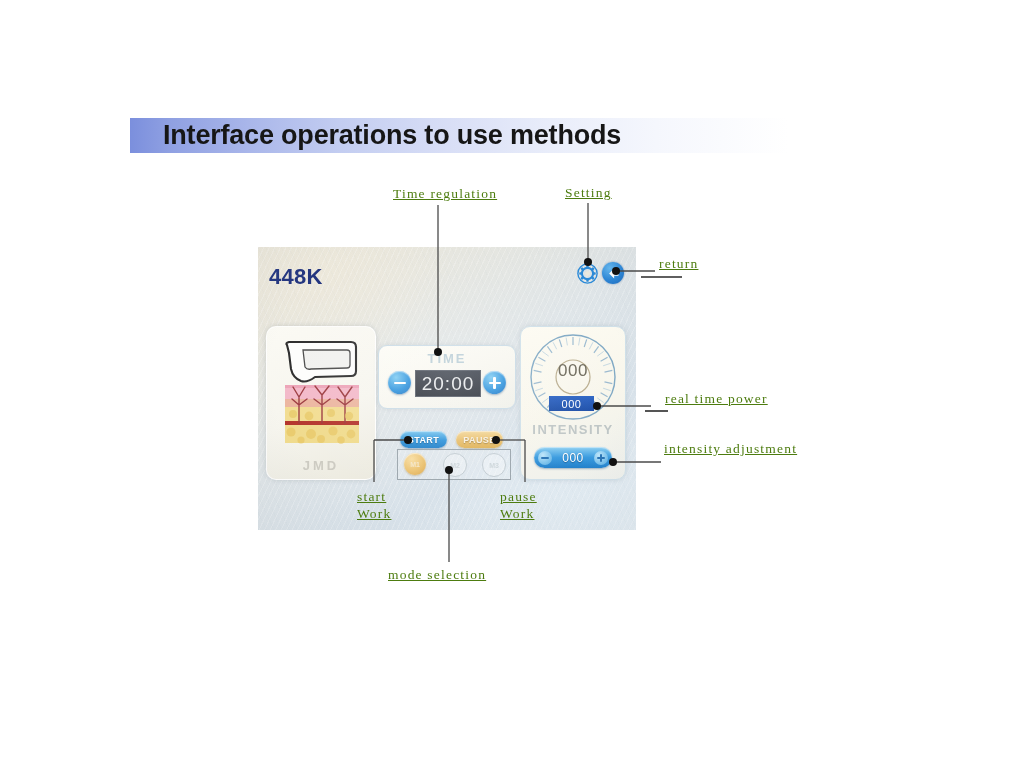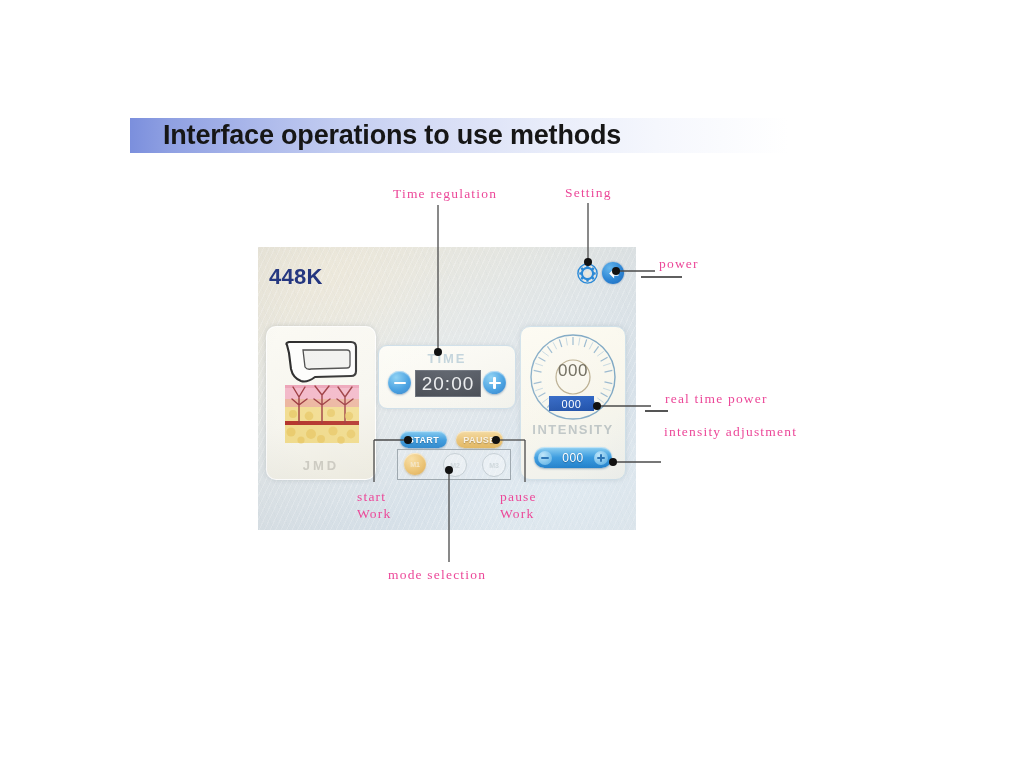--- a/index.html
+++ b/index.html
@@ -293,30 +293,31 @@
   #intensity-value {
     font-size: 12px; color: #ffffff; letter-spacing: 0.5px;
     text-shadow: 0 1px 1px rgba(20,60,100,0.5);
   }
 
   
   .anno {
     position: absolute;
     font-family: "Liberation Serif", serif;
     font-size: 13.5px;
-    color: #ec4899;
+    color: #4d7c0f;
     letter-spacing: 1.2px;
     white-space: nowrap;
+    text-decoration: underline;
   }
   .anno.two-line { line-height: 17px; }
   #anno-time      { left: 393px; top: 186px; }
   #anno-setting   { left: 565px; top: 185px; }
   #anno-return    { left: 659px; top: 256px; }
   #anno-rtpower   { left: 655px; top: 391px; margin-left: 10px; }
-  #anno-intensity { left: 664px; top: 424px; }
+  #anno-intensity { left: 664px; top: 441px; }
   #anno-start     { left: 357px; top: 488px; }
   #anno-pause     { left: 500px; top: 488px; }
   #anno-mode      { left: 388px; top: 567px; }
 
   #leaders { position: absolute; left: 0; top: 0; width: 1024px; height: 768px; pointer-events: none; }
 </style>
 </head>
 <body>
 
 <div id="title-banner"></div>
@@ -489,21 +490,21 @@
     <circle cx="449" cy="470" r="4"></circle>
   </g>
   <g stroke="#2a2a2a" stroke-width="1.6">
     <line x1="641" y1="277" x2="682" y2="277"></line>
     <line x1="645" y1="411" x2="668" y2="411"></line>
   </g>
 </svg>
 
 <div class="anno" id="anno-time">Time regulation</div>
 <div class="anno" id="anno-setting">Setting</div>
-<div class="anno" id="anno-return">power</div>
+<div class="anno" id="anno-return">return</div>
 <div class="anno" id="anno-rtpower">real time power</div>
 <div class="anno" id="anno-intensity">intensity adjustment</div>
 
 <div class="anno two-line" id="anno-start">
   <div>start</div>
   <div>Work</div>
 </div>
 
 <div class="anno two-line" id="anno-pause">
   <div>pause</div>

